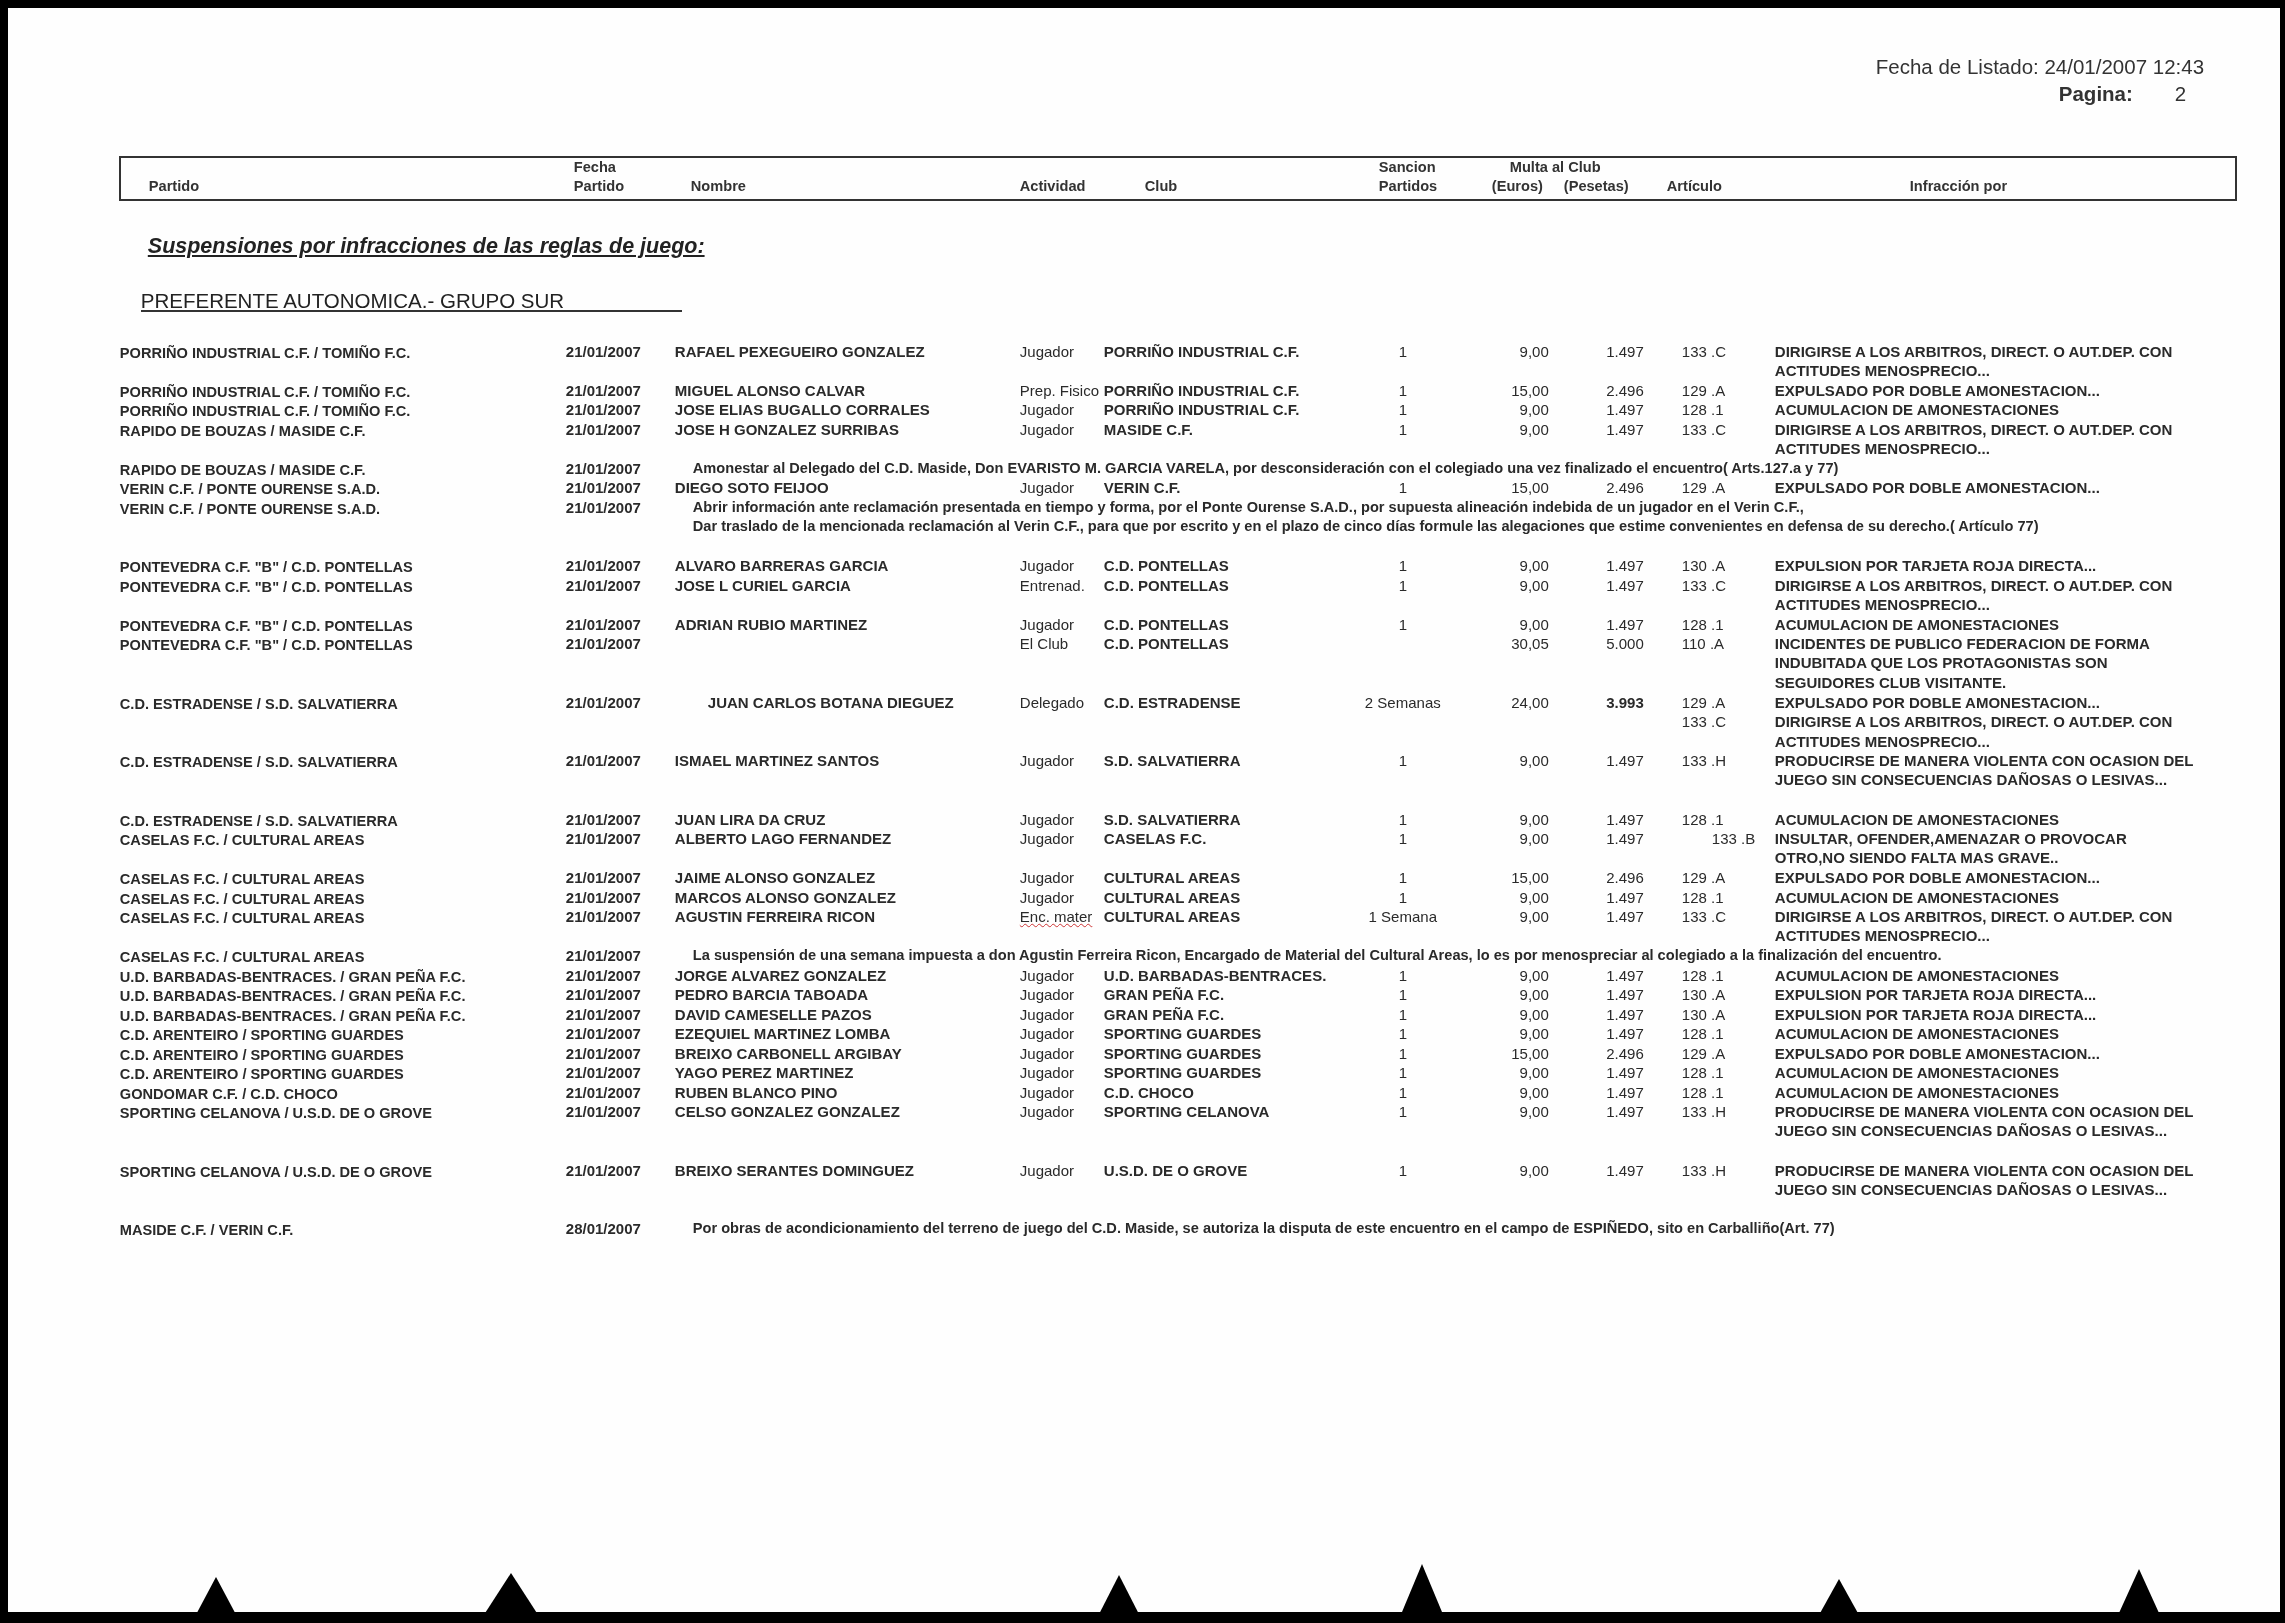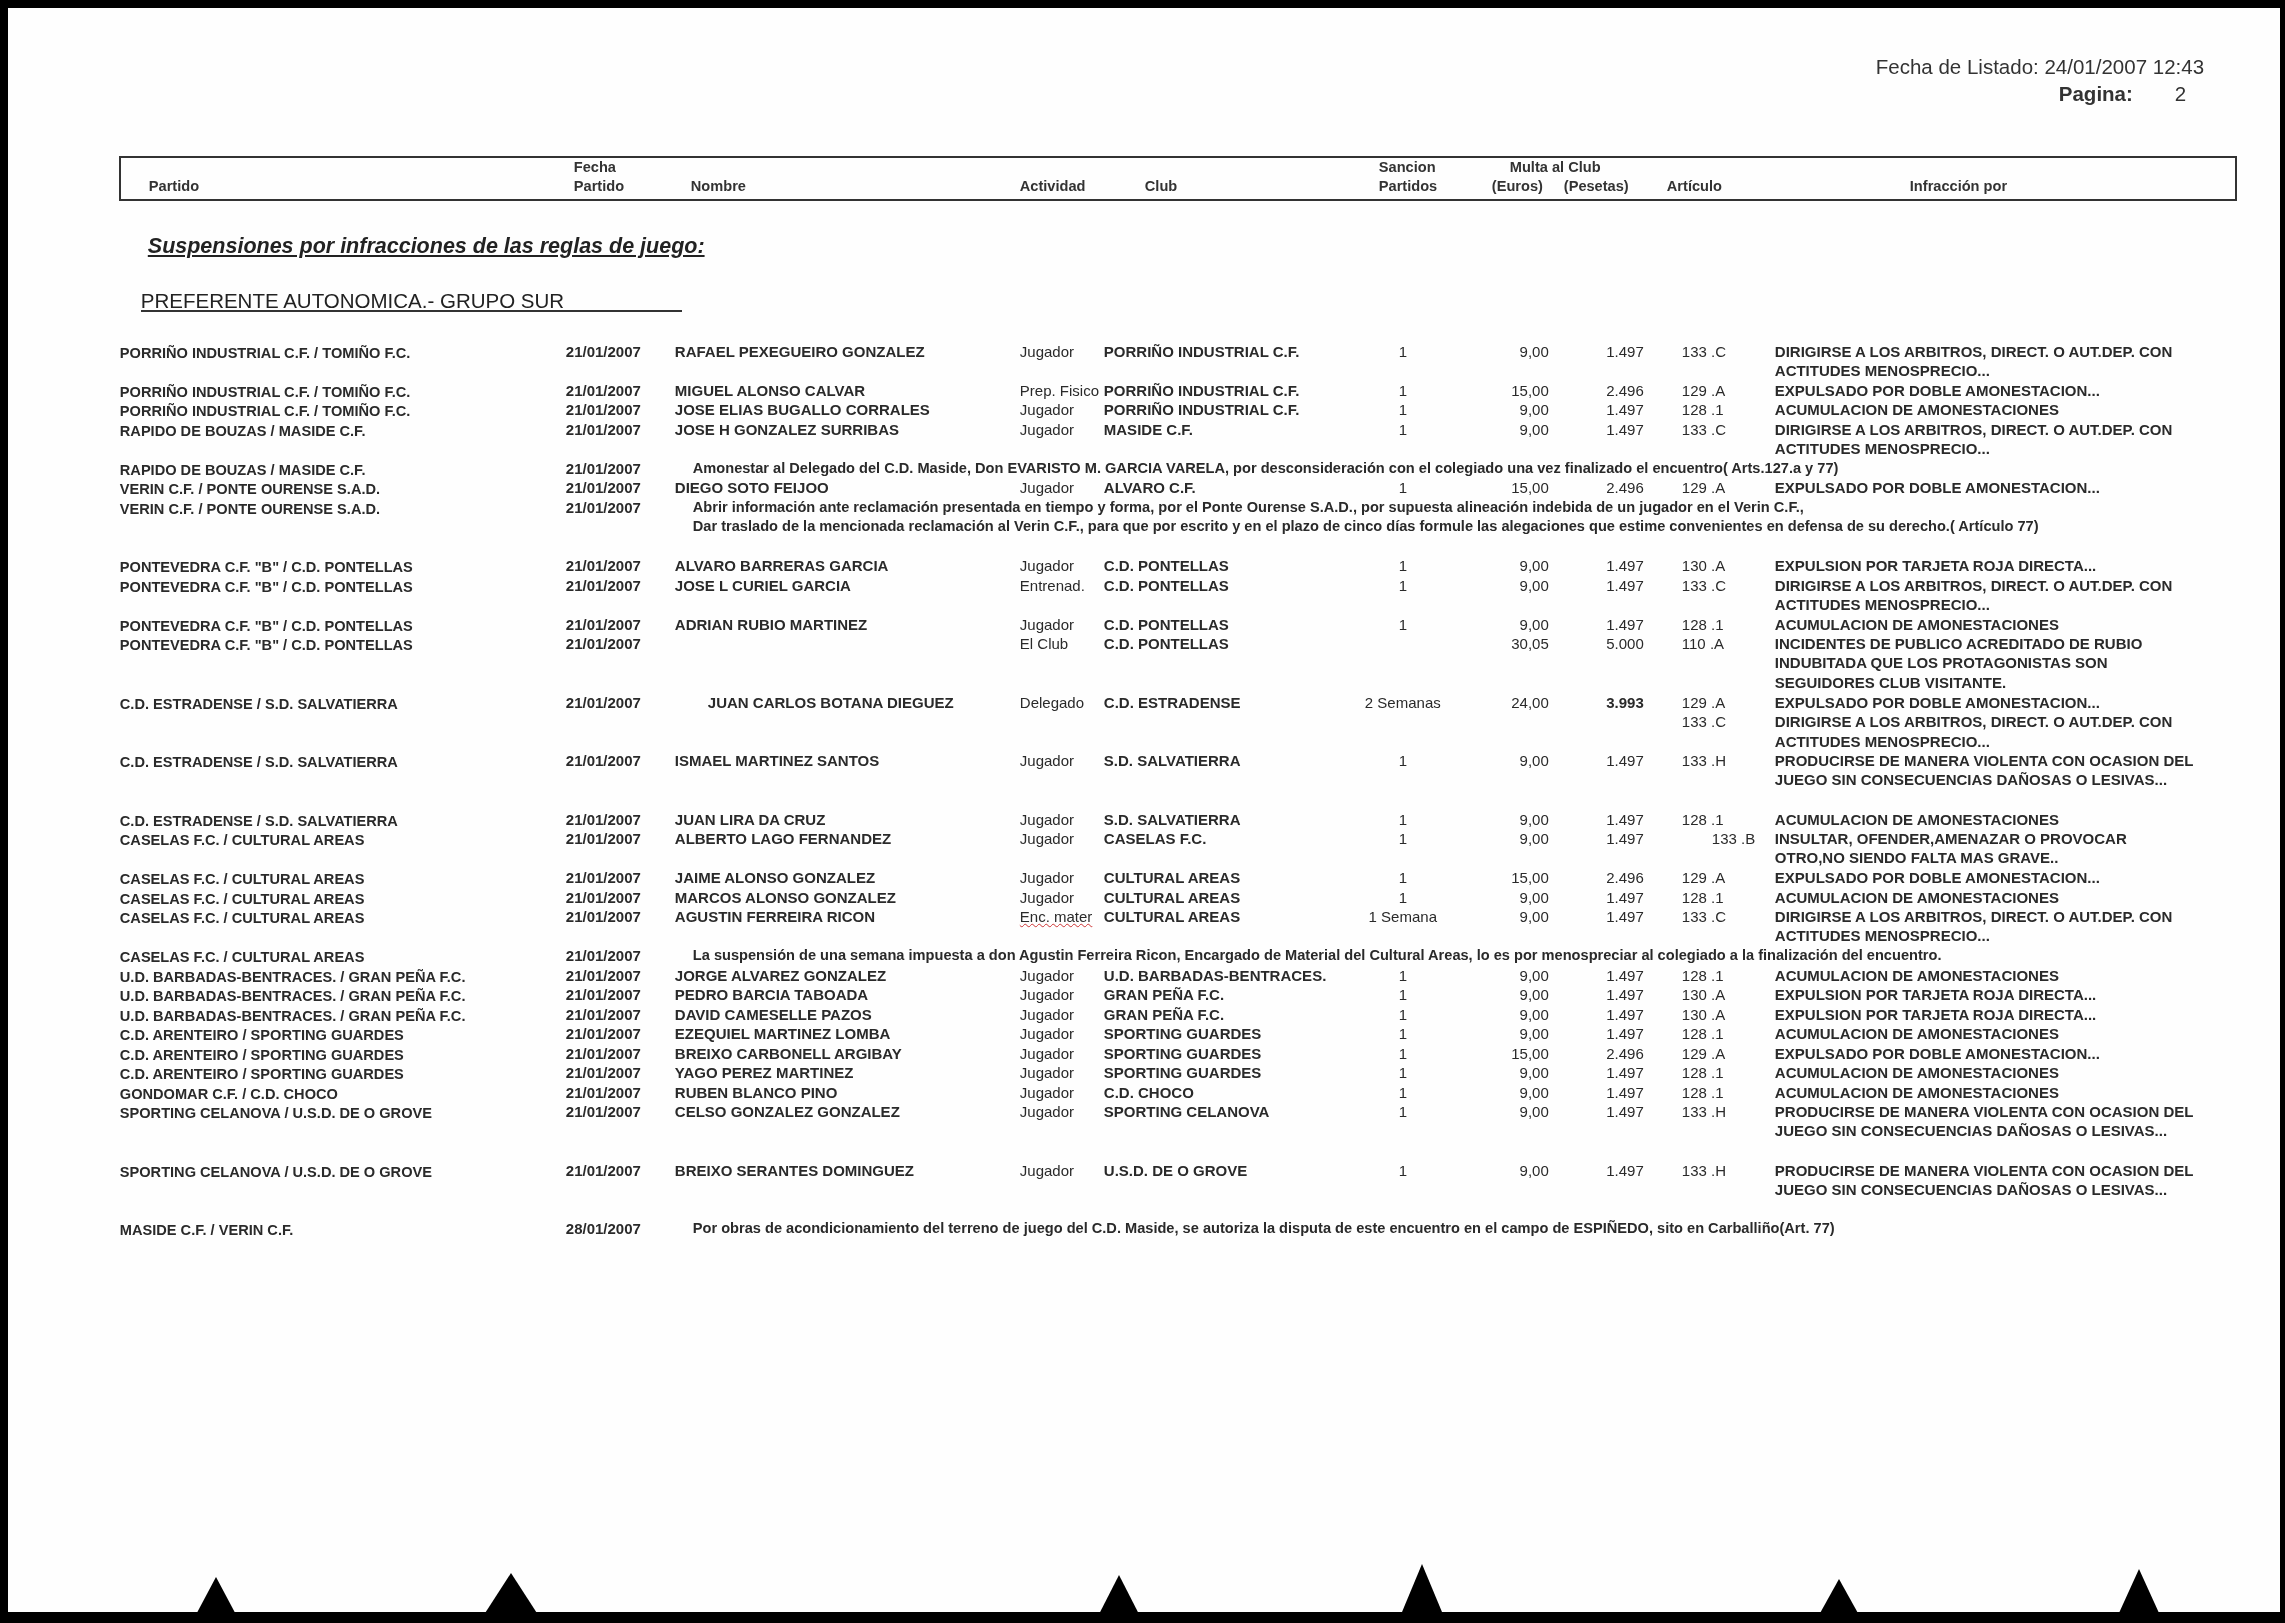--- a/index.html
+++ b/index.html
@@ -125,21 +125,21 @@
       <div class="row" style="position: absolute; left: 0px; top: 452px; width: 2272px;">
         <span class="c" style="left:112px;top:2px;font-size:14.6px">RAPIDO DE BOUZAS / MASIDE C.F.</span>
         <span class="c" style="left:558px;top:0">21/01/2007</span>
         <span class="c note" style="left:685px;top:0px">Amonestar al Delegado del C.D. Maside, Don EVARISTO M. GARCIA VARELA, por desconsideración con el colegiado una vez finalizado el encuentro( Arts.127.a y 77)</span>
       </div>
       <div class="row" style="position: absolute; left: 0px; top: 471px; width: 2272px;">
         <span class="c" style="left:112px;top:2px;font-size:14.6px">VERIN C.F. / PONTE OURENSE S.A.D.</span>
         <span class="c" style="left:558px;top:0">21/01/2007</span>
         <span class="c" style="left:667px;top:0">DIEGO SOTO FEIJOO</span>
         <span class="c" style="left:1012px;top:0;font-weight:normal;font-size:15px">Jugador</span>
-        <span class="c" style="left:1096px;top:0">ALVARO C.F.</span>
+        <span class="c" style="left:1096px;top:0">VERIN C.F.</span>
         <span class="c r" style="left:1346px;width:98px;top:0;text-align:center;font-weight:normal">1</span>
         <span class="c r" style="left:1463px;width:78px;top:0;font-weight:normal">15,00</span>
         <span class="c r" style="left:1558px;width:78px;top:0;font-weight:normal">2.496</span>
         <span class="c" style="left:1674px;top:0;font-weight:normal">129 .A</span>
         <span class="c" style="left:1767px;top:0px">EXPULSADO POR DOBLE AMONESTACION...</span>
       </div>
       <div class="row" style="position: absolute; left: 0px; top: 491px; width: 2272px;">
         <span class="c" style="left:112px;top:2px;font-size:14.6px">VERIN C.F. / PONTE OURENSE S.A.D.</span>
         <span class="c" style="left:558px;top:0">21/01/2007</span>
         <span class="c note" style="left:685px;top:0px">Abrir información ante reclamación presentada en tiempo y forma, por el Ponte Ourense S.A.D., por supuesta alineación indebida de un jugador en el Verin C.F.,</span>
@@ -185,21 +185,21 @@
       <div class="row" style="position: absolute; left: 0px; top: 627px; width: 2272px;">
         <span class="c" style="left:112px;top:2px;font-size:14.6px">PONTEVEDRA C.F. "B" / C.D. PONTELLAS</span>
         <span class="c" style="left:558px;top:0">21/01/2007</span>
         <span class="c" style="left:667px;top:0"></span>
         <span class="c" style="left:1012px;top:0;font-weight:normal;font-size:15px">El Club</span>
         <span class="c" style="left:1096px;top:0">C.D. PONTELLAS</span>
         <span class="c r" style="left:1346px;width:98px;top:0;text-align:center;font-weight:normal"></span>
         <span class="c r" style="left:1463px;width:78px;top:0;font-weight:normal">30,05</span>
         <span class="c r" style="left:1558px;width:78px;top:0;font-weight:normal">5.000</span>
         <span class="c" style="left:1674px;top:0;font-weight:normal">110 .A</span>
-        <span class="c" style="left:1767px;top:0px">INCIDENTES DE PUBLICO ACREDITADO DE RUBIO</span>
+        <span class="c" style="left:1767px;top:0px">INCIDENTES DE PUBLICO FEDERACION DE FORMA</span>
         <span class="c" style="left:1767px;top:19.5px">INDUBITADA QUE LOS PROTAGONISTAS SON</span>
         <span class="c" style="left:1767px;top:39px">SEGUIDORES CLUB VISITANTE.</span>
       </div>
       <div class="row" style="position: absolute; left: 0px; top: 686px; width: 2272px;">
         <span class="c" style="left:112px;top:2px;font-size:14.6px">C.D. ESTRADENSE / S.D. SALVATIERRA</span>
         <span class="c" style="left:558px;top:0">21/01/2007</span>
         <span class="c" style="left:700px;top:0">JUAN CARLOS BOTANA DIEGUEZ</span>
         <span class="c" style="left:1012px;top:0;font-weight:normal;font-size:15px">Delegado</span>
         <span class="c" style="left:1096px;top:0">C.D. ESTRADENSE</span>
         <span class="c r" style="left:1346px;width:98px;top:0;text-align:center;font-weight:normal">2 Semanas</span>

